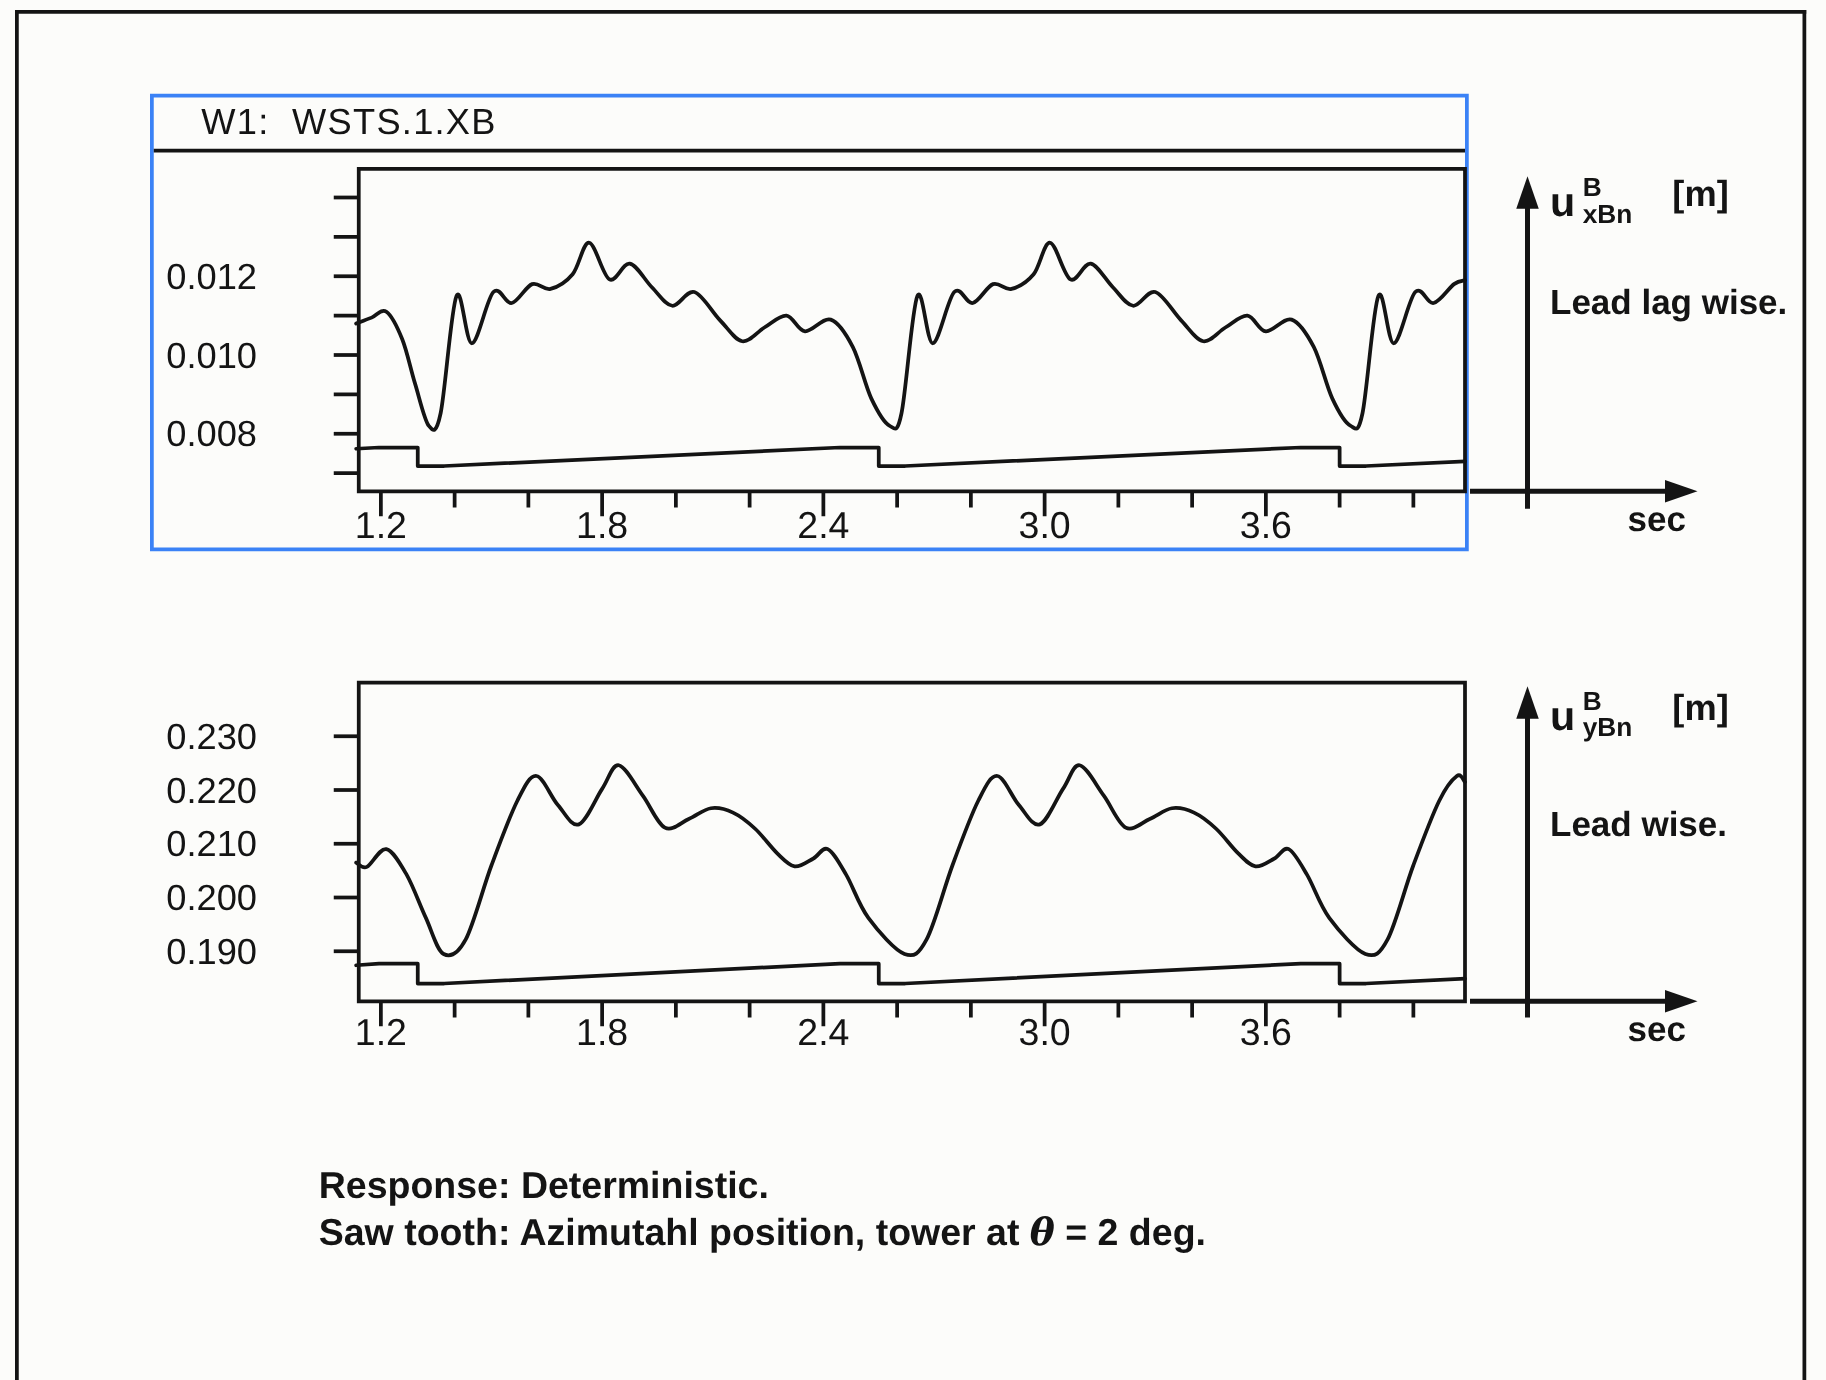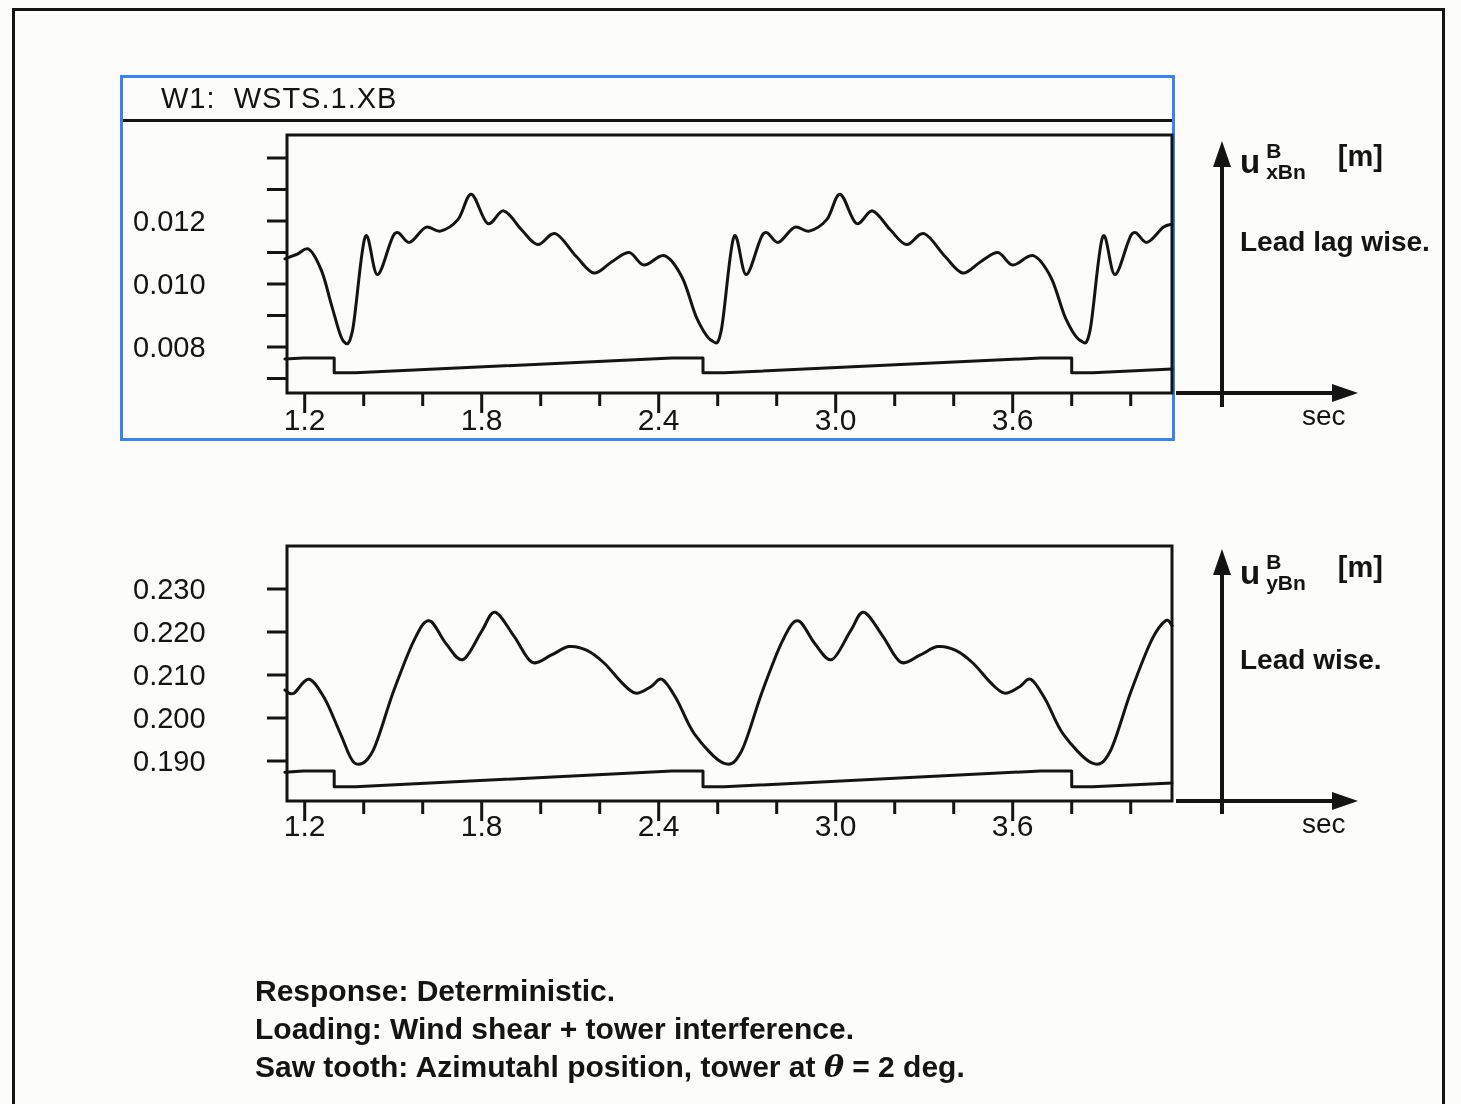--- a/index.html
+++ b/index.html
@@ -27,22 +27,22 @@
   }
   svg.overlay{position:absolute;left:0;top:0;pointer-events:none;}
   .uvar{
     position:absolute;display:flex;align-items:center;gap:6px;
     font-weight:bold;
   }
   .uvar .umain{font-size:33px;line-height:1;}
   .uvar .stack{display:inline-flex;flex-direction:column;line-height:1;font-size:21px;}
   .uvar .unit{font-size:29px;align-self:flex-start;margin-top:0px;margin-left:26px;}
   .axis-desc{position:absolute;font-weight:bold;font-size:28px;white-space:pre;}
-  .sec-label{position:absolute;font-weight:normal;font-size:28px;}
-  .caption{position:absolute;left:255px;top:930px;font-weight:bold;font-size:30px;line-height:38px;margin-top:42px;}
+  .sec-label{position:absolute;font-weight:bold;font-size:28px;}
+  .caption{position:absolute;left:255px;top:930px;font-weight:bold;font-size:30px;line-height:38px;}
   .caption .sym{font-family:"DejaVu Serif",serif;font-style:italic;font-weight:bold;}
 </style>
 </head>
 <body>
 
 <div class="page">
 
   <div class="outer-frame"></div>
 
   <div class="plot-window w1">
@@ -147,17 +147,16 @@
       <span>B</span>
       <span>yBn</span>
     </span>
     <span class="unit">[m]</span>
   </div>
   <div class="axis-desc" style="left:1240px;top:644px;">Lead wise.</div>
   <div class="sec-label" style="left:1302px;top:808px;">sec</div>
 
   <div class="caption">
     <div>Response: Deterministic.</div>
-    <div>Loading: Wind shear + tower interference.</div>
     <div><span>Saw tooth: Azimutahl position, tower at </span><span class="sym">θ</span><span> = 2 deg.</span></div>
   </div>
 
 </div>
 
 </body></html>

